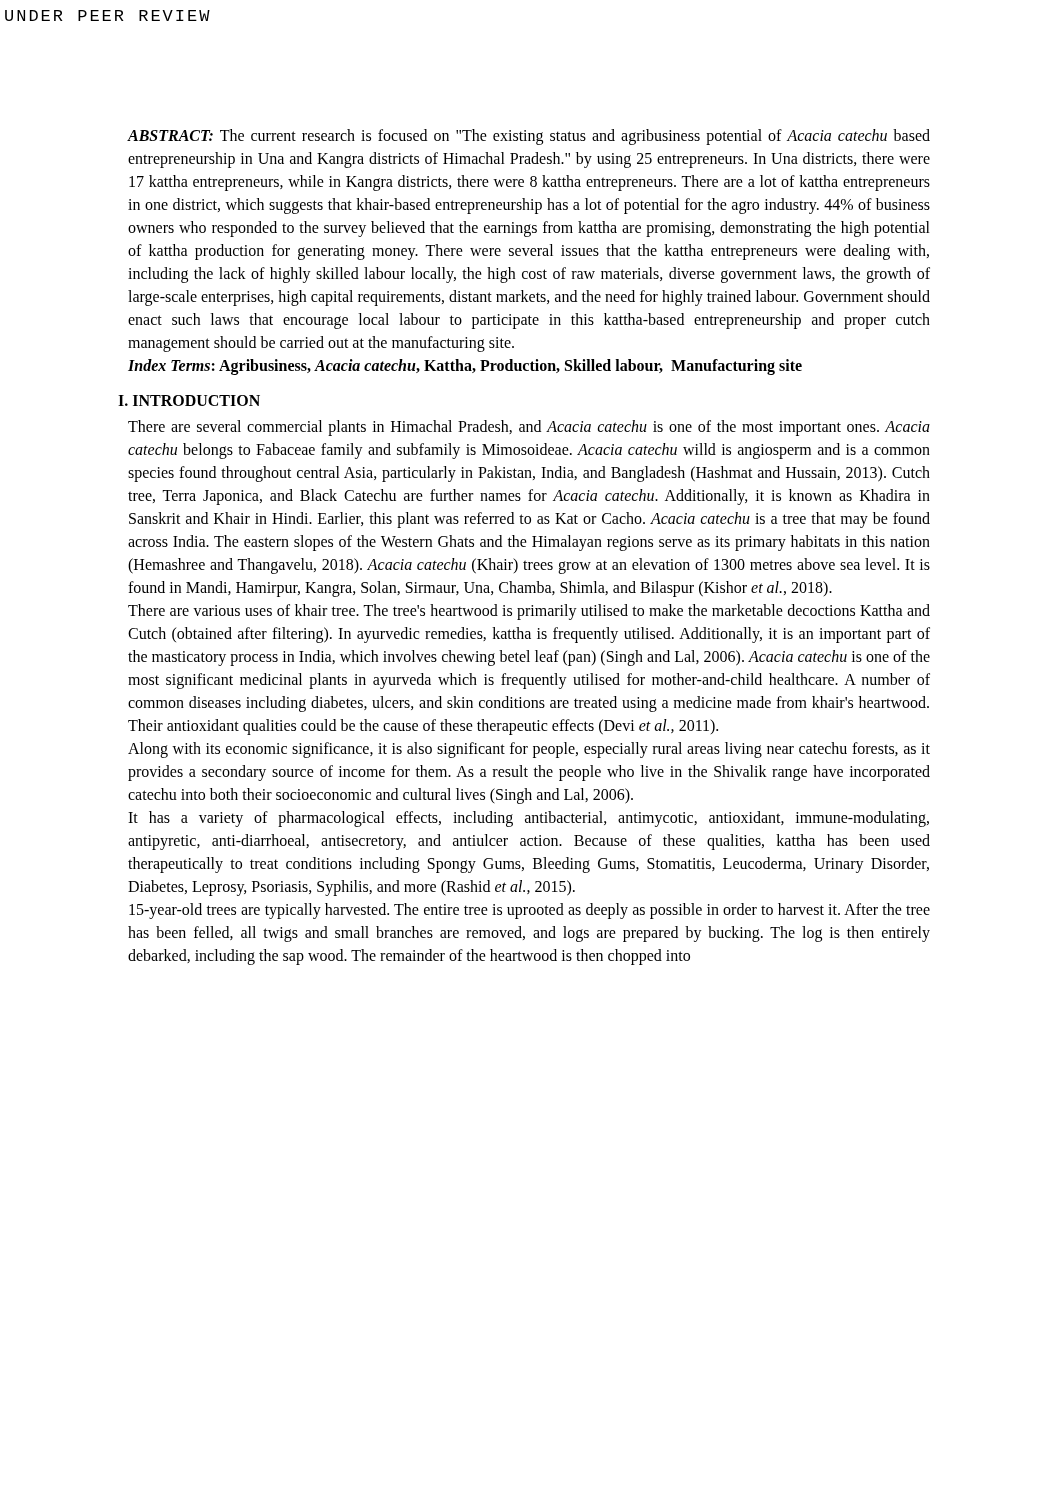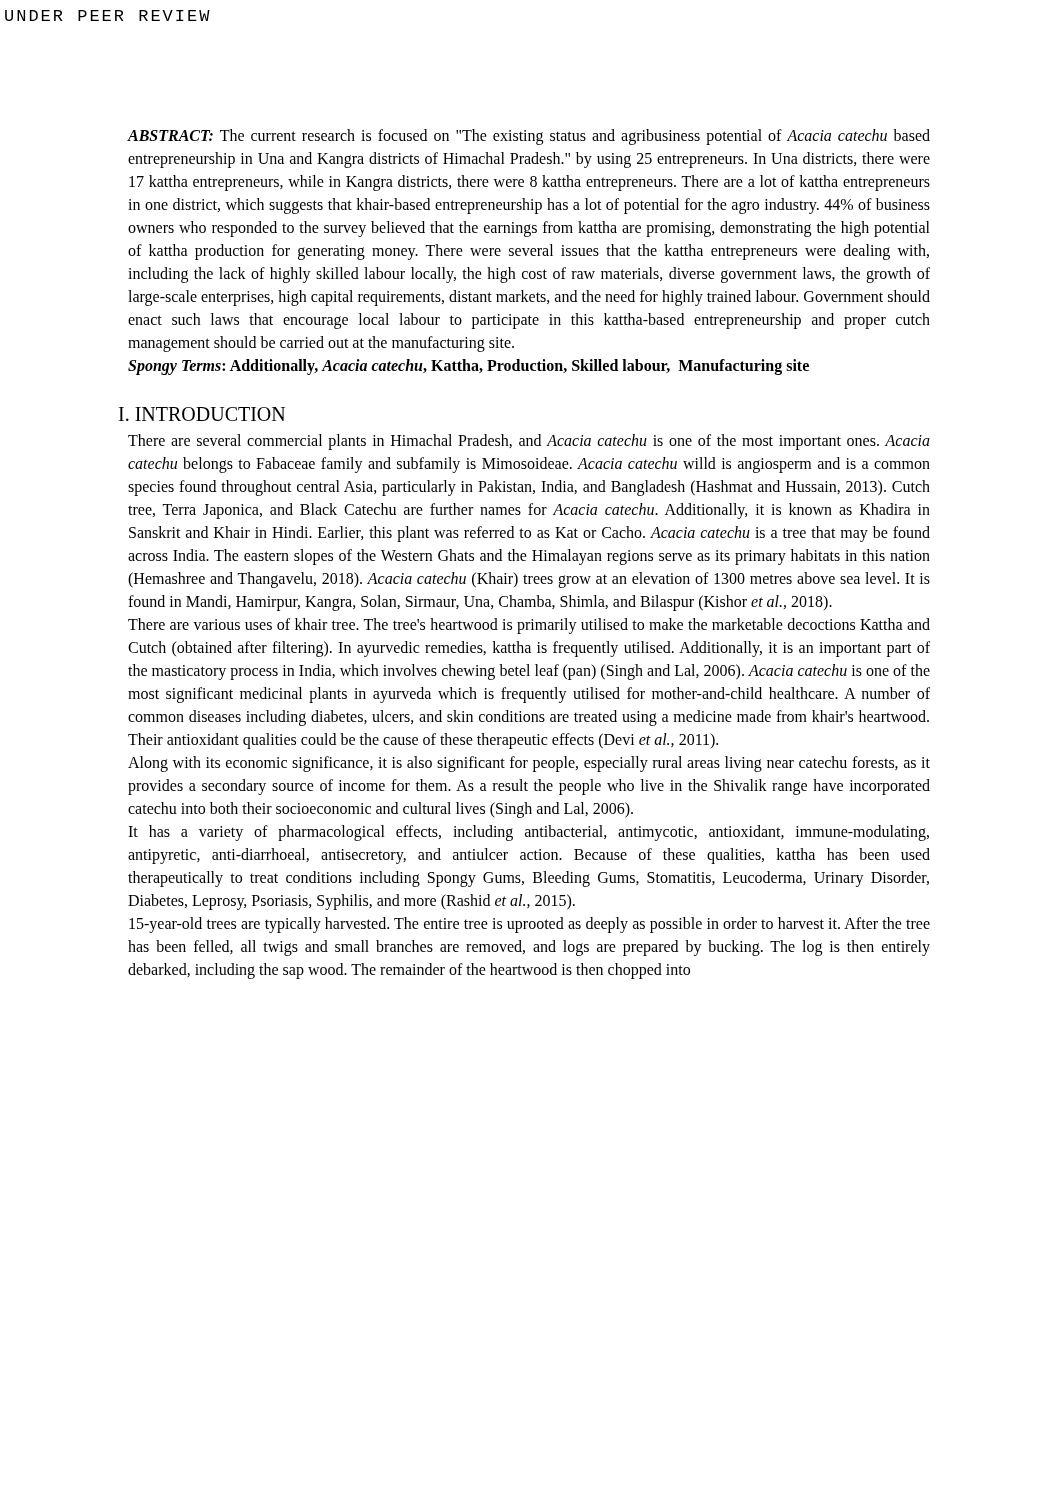--- a/index.html
+++ b/index.html
@@ -37,44 +37,44 @@
   .para {
     font-size: 16px;
     line-height: 23px;
     text-align: justify;
     color: #000000;
   }
   .abstract {
     margin-top: 124px;
   }
   .sec-heading {
-    font-size: 20px;
-    font-weight: normal;
+    font-size: 16px;
+    font-weight: bold;
     line-height: 23px;
-    margin-top: 26px;
+    margin-top: 12px;
     margin-bottom: 3px;
     color: #000000;
   }
   .main-sec {
     margin-left: -10px;
   }
   .it { font-style: italic; }
   .bd { font-weight: bold; }
 </style>
 </head>
 <body>
 
 <div class="page">
   <div class="watermark">UNDER PEER REVIEW</div>
 
 
   <div class="content">
     <p class="para abstract"><span class="it bd">ABSTRACT:</span><span> The current research is focused on "The existing status and agribusiness potential of </span><span class="it">Acacia catechu</span><span> based entrepreneurship in Una and Kangra districts of Himachal Pradesh." by using 25 entrepreneurs. In Una districts, there were 17 kattha entrepreneurs, while in Kangra districts, there were 8 kattha entrepreneurs. There are a lot of kattha entrepreneurs in one district, which suggests that khair-based entrepreneurship has a lot of potential for the agro industry. 44% of business owners who responded to the survey believed that the earnings from kattha are promising, demonstrating the high potential of kattha production for generating money. There were several issues that the kattha entrepreneurs were dealing with, including the lack of highly skilled labour locally, the high cost of raw materials, diverse government laws, the growth of large-scale enterprises, high capital requirements, distant markets, and the need for highly trained labour. Government should enact such laws that encourage local labour to participate in this kattha-based entrepreneurship and proper cutch management should be carried out at the manufacturing site.</span></p>
 
-    <p class="para"><span class="it bd">Spongy Terms</span><span class="bd">: </span><span class="bd">Additionally, </span><span class="it bd">Acacia catechu</span><span class="bd">, Kattha, Production, Skilled labour,&nbsp; Manufacturing site</span></p>
+    <p class="para"><span class="it bd">Index Terms</span><span class="bd">: </span><span class="bd">Agribusiness, </span><span class="it bd">Acacia catechu</span><span class="bd">, Kattha, Production, Skilled labour,&nbsp; Manufacturing site</span></p>
 
     <h2 class="sec-heading main-sec">I. INTRODUCTION</h2>
 
     <p class="para"><span>There are several commercial plants in Himachal Pradesh, and </span><span class="it">Acacia catechu</span><span> is one of the most important ones. </span><span class="it">Acacia catechu</span><span> belongs to Fabaceae family and subfamily is Mimosoideae. </span><span class="it">Acacia catechu</span><span> willd is angiosperm and is a common species found throughout central Asia, particularly in Pakistan, India, and Bangladesh (Hashmat and Hussain, 2013). Cutch tree, Terra Japonica, and Black Catechu are further names for </span><span class="it">Acacia catechu</span><span>. Additionally, it is known as Khadira in Sanskrit and Khair in Hindi. Earlier, this plant was referred to as Kat or Cacho. </span><span class="it">Acacia catechu</span><span> is a tree that may be found across India. The eastern slopes of the Western Ghats and the Himalayan regions serve as its primary habitats in this nation (Hemashree and Thangavelu, 2018). </span><span class="it">Acacia catechu</span><span> (Khair) trees grow at an elevation of 1300 metres above sea level. It is found in Mandi, Hamirpur, Kangra, Solan, Sirmaur, Una, Chamba, Shimla, and Bilaspur (Kishor </span><span class="it">et al.</span><span>, 2018).</span></p>
 
 
     <p class="para"><span>There are various uses of khair tree. The tree's heartwood is primarily utilised to make the marketable decoctions Kattha and Cutch (obtained after filtering). In ayurvedic remedies, kattha is frequently utilised. Additionally, it is an important part of the masticatory process in India, which involves chewing betel leaf (pan) (Singh and Lal, 2006). </span><span class="it">Acacia catechu</span><span> is one of the most significant medicinal plants in ayurveda which is frequently utilised for mother-and-child healthcare. A number of common diseases including diabetes, ulcers, and skin conditions are treated using a medicine made from khair's heartwood. Their antioxidant qualities could be the cause of these therapeutic effects (Devi </span><span class="it">et al.,</span><span> 2011).</span></p>
 
     <p class="para"><span>Along with its economic significance, it is also significant for people, especially rural areas living near catechu forests, as it provides a secondary source of income for them. As a result the people who live in the Shivalik range have incorporated catechu into both their socioeconomic and cultural lives (Singh and Lal, 2006).</span></p>
 

